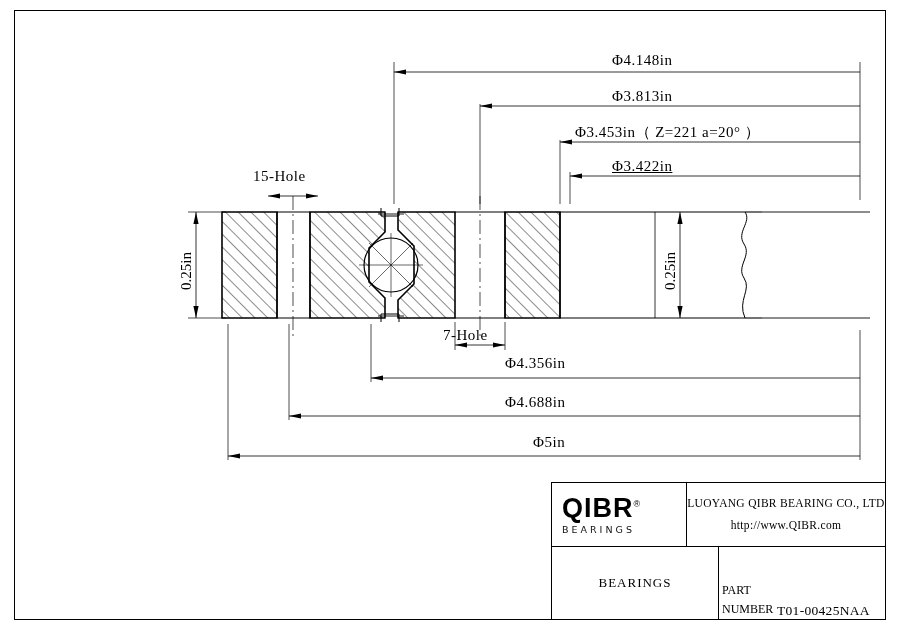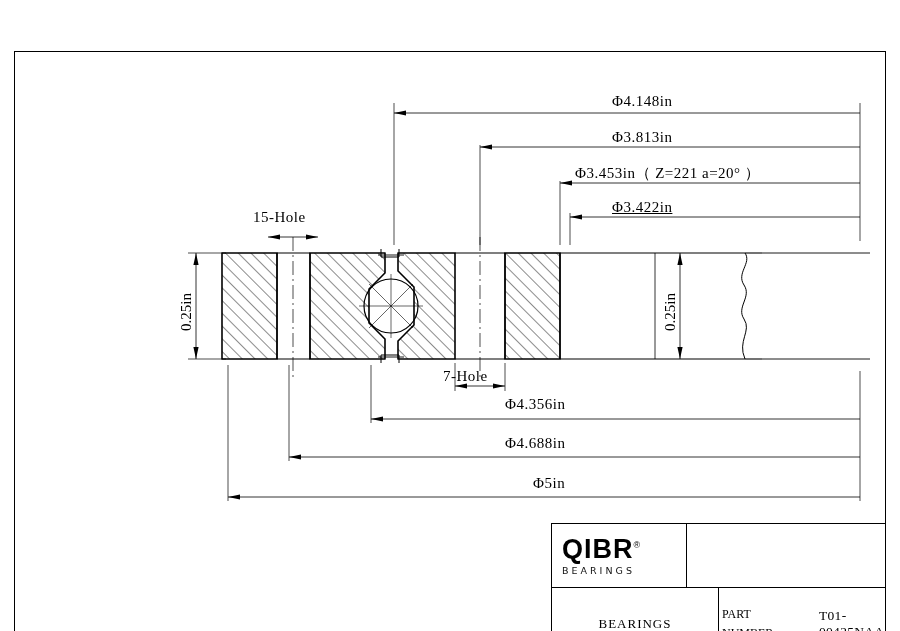--- a/index.html
+++ b/index.html
@@ -12,21 +12,20 @@
     height: 631px;
     font-family: "Liberation Sans", sans-serif;
     color: #000;
     overflow: hidden;
   }
   #sheet {
     position: relative;
     width: 900px;
     height: 481px;
     background: #fff;
-    margin-top: 41px;
   }
   .border-outer {
     position: absolute;
     left: 14px;
     top: 10px;
     width: 872px;
     height: 610px;
     border: 1px solid #000;
     box-sizing: border-box;
   }
@@ -125,22 +124,21 @@
     align-items: center;
     justify-content: center;
     font-family: "Liberation Serif", serif;
     font-size: 13px;
     letter-spacing: 1px;
     line-height: 2.1;
   }
   #tb-right {
     flex: 1;
     display: flex;
-    align-items: center;
-    gap: 42px;
+    align-items: flex-end;
   }
   #pn-label {
     width: 58px;
     font-family: "Liberation Serif", serif;
     font-size: 12px;
     line-height: 1.6;
     padding-left: 3px;
     box-sizing: border-box;
   }
   #pn-value {
@@ -288,20 +286,24 @@
   <div class="vtext" style="left:178px; top:290px;">0.25in</div>
   <div class="vtext" style="left:662px; top:290px;">0.25in</div>
 
   <div id="titleblock">
     <div id="tb-top">
       <div id="logo">
         <div class="qibr"><span>QIBR</span><span class="reg">®</span></div>
         <div class="bearings">BEARINGS</div>
       </div>
       <div id="tb-divider"></div>
+      <div id="company">
+        <div>LUOYANG QIBR BEARING CO., LTD</div>
+        <div>http://www.QIBR.com</div>
+      </div>
     </div>
     <div id="tb-bottom">
       <div id="tb-left">
         <div>BEARINGS</div>
       </div>
       <div id="tb-right">
         <div id="pn-label">
           <div>PART</div>
           <div>NUMBER</div>
         </div>

